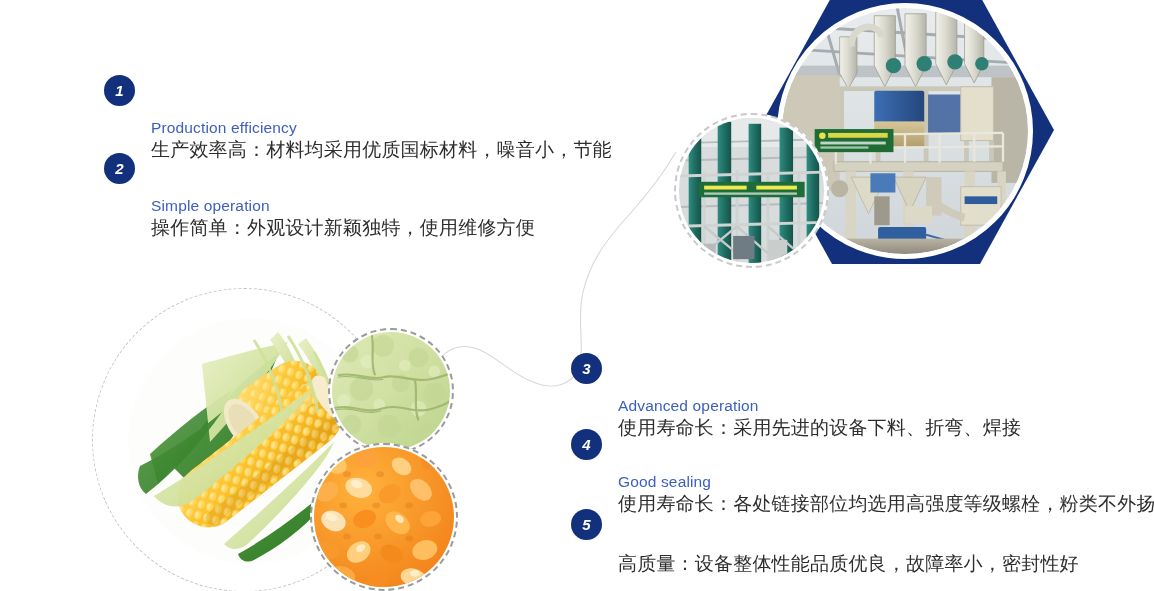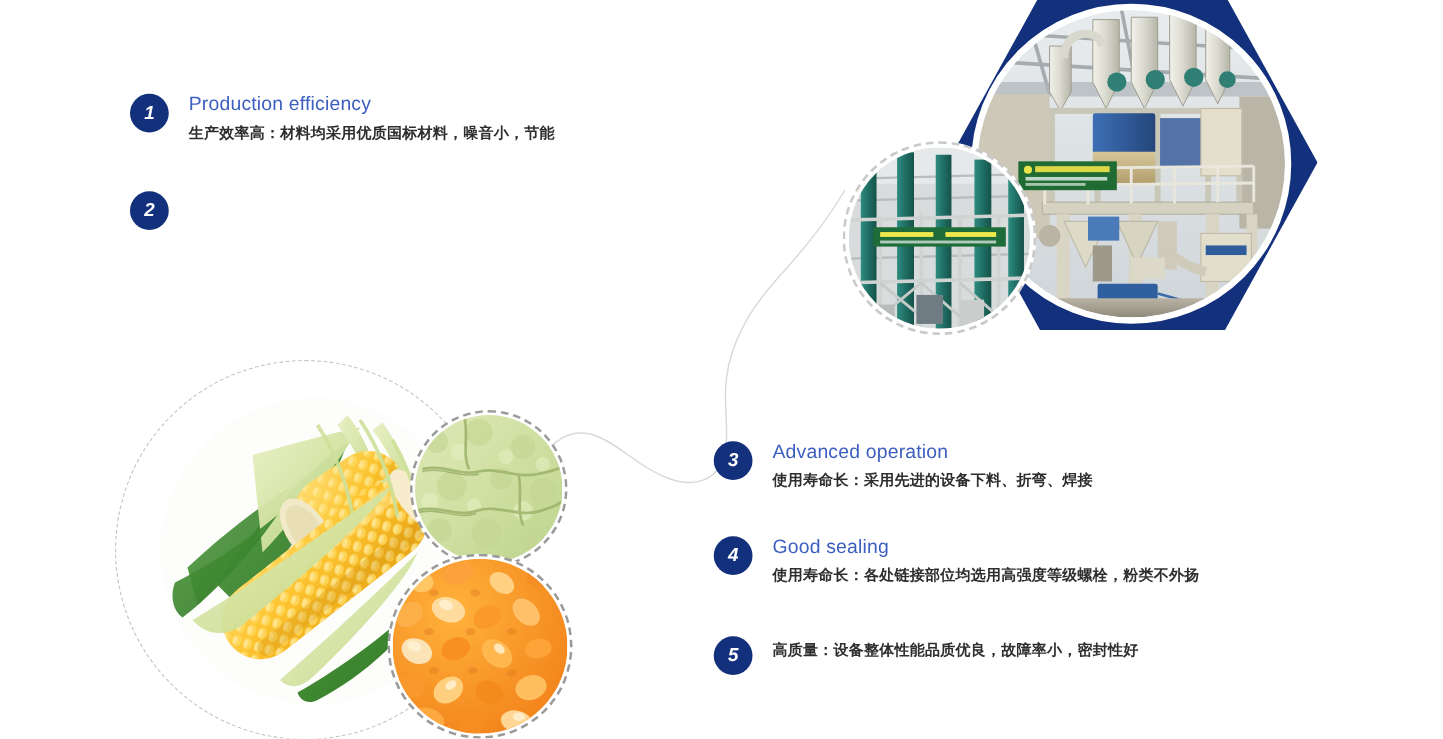--- a/index.html
+++ b/index.html
@@ -45,34 +45,35 @@
     font-style: italic;
     font-weight: 600;
     line-height: 31px;
     text-align: center;
     margin-top: 1px;
     letter-spacing: 0;
   }
   .feature-text {
     margin-left: 16px;
     padding-top: 0px;
+    margin-top: 44px;
   }
   .feature-title-en {
     color: #3c5fbf;
     font-size: 15.5px;
     line-height: 20px;
     font-weight: 400;
     letter-spacing: 0.15px;
     white-space: nowrap;
   }
   .feature-desc-cn {
     color: #2e2e2e;
-    font-size: 12px;
+    font-size: 19px;
     line-height: 22px;
-    font-weight: 700;
+    font-weight: 400;
     letter-spacing: 0.2px;
     white-space: nowrap;
     margin-top: 1px;
     text-align: right;
   }
 
   
   #feature-1 { left: 104px; top: 74px; }
   #feature-2 { left: 104px; top: 152px; }
   
@@ -531,20 +532,24 @@
   <div class="feature-item" id="feature-1">
     <div class="feature-badge">1</div>
     <div class="feature-text">
       <div class="feature-title-en">Production efficiency</div>
       <div class="feature-desc-cn">生产效率高：材料均采用优质国标材料，噪音小，节能</div>
     </div>
   </div>
 
   <div class="feature-item" id="feature-2">
     <div class="feature-badge">2</div>
+    <div class="feature-text">
+      <div class="feature-title-en">Simple operation</div>
+      <div class="feature-desc-cn">操作简单：外观设计新颖独特，使用维修方便</div>
+    </div>
   </div>
 
   <div class="feature-item" id="feature-3">
     <div class="feature-badge">3</div>
     <div class="feature-text">
       <div class="feature-title-en">Advanced operation</div>
       <div class="feature-desc-cn">使用寿命长：采用先进的设备下料、折弯、焊接</div>
     </div>
   </div>
 

